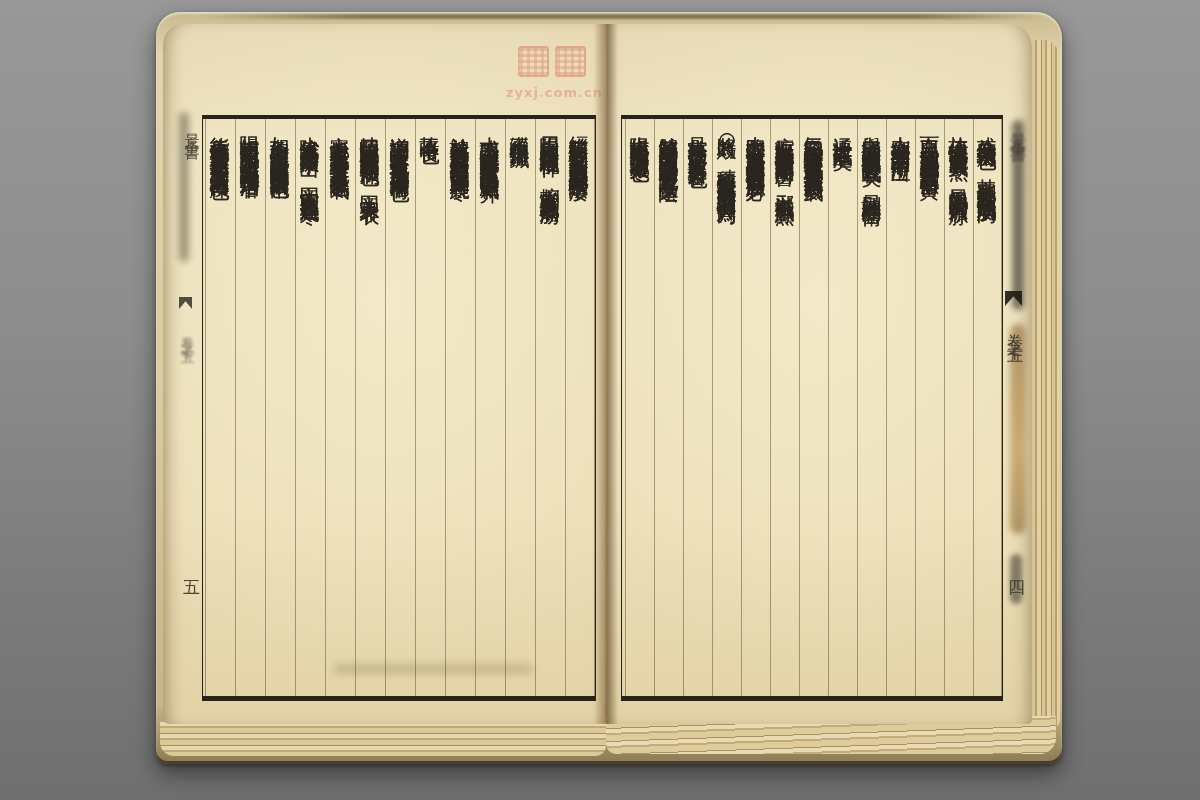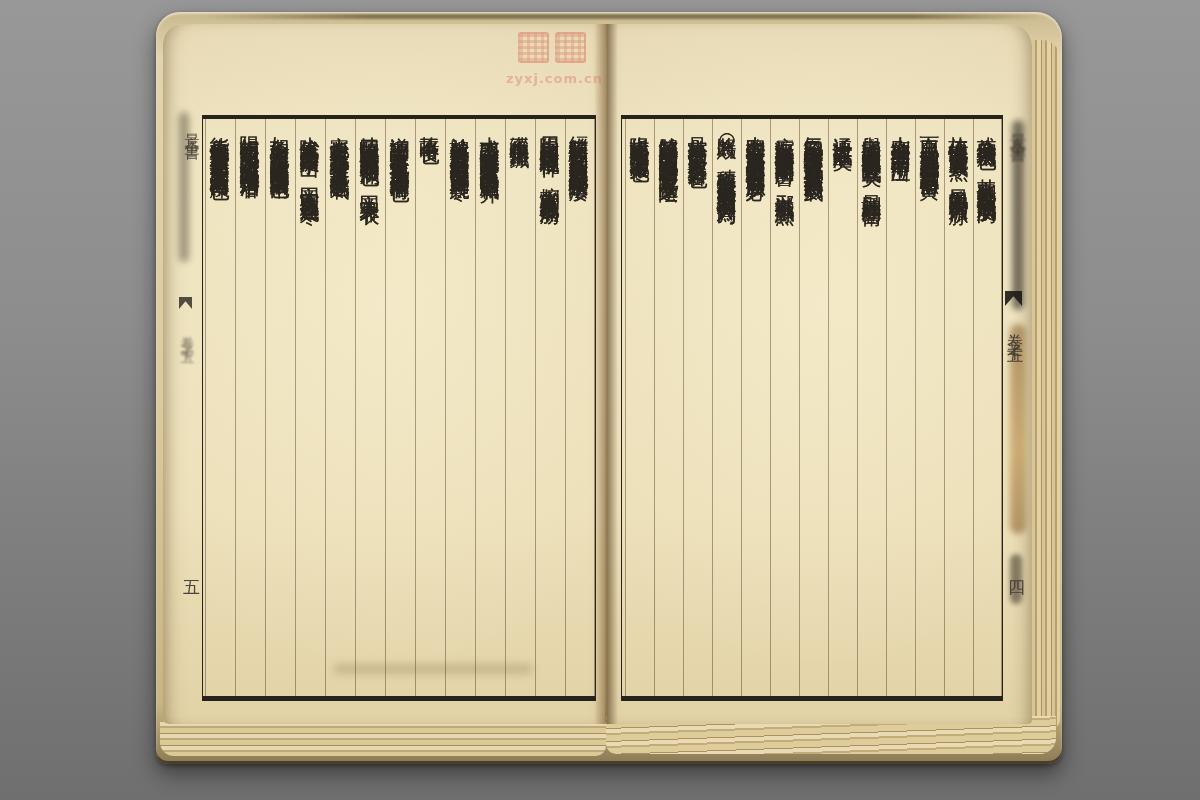--- a/index.html
+++ b/index.html
@@ -72,21 +72,21 @@
   .smudge-b{right:6px;top:300px;width:16px;height:210px;
             background:linear-gradient(180deg,#8a6530,#b98c47 60%,#8a6530);
             filter:blur(3px);opacity:.6;border-radius:8px;}
   .smudge-c{right:10px;top:530px;width:12px;height:50px;background:#241f16;
             filter:blur(2.5px);opacity:.5;border-radius:6px;}
   .smudge-d{left:16px;top:88px;width:10px;height:150px;background:#2b2418;
             filter:blur(3.5px);opacity:.4;border-radius:5px;}
   .smudge-e{left:170px;top:640px;width:200px;height:10px;background:#6b5a36;
             filter:blur(4px);opacity:.25;border-radius:5px;}
   
-  .watermark{position:absolute;left:506px;top:32px;width:92px;height:72px;opacity:.5;}
+  .watermark{position:absolute;left:506px;top:46px;width:92px;height:72px;opacity:.5;}
   .seal-row{display:flex;gap:6px;justify-content:center;}
   .seal{width:27px;height:27px;border:2px solid rgba(214,92,74,.55);border-radius:3px;
         background:repeating-linear-gradient(180deg,rgba(214,92,74,.5) 0 3px,rgba(214,92,74,0) 3px 6px),
                    repeating-linear-gradient(90deg,rgba(214,92,74,.45) 0 3px,rgba(214,92,74,0) 3px 7px);}
   .wm-text{margin-top:8px;text-align:center;font-family:"DejaVu Sans", sans-serif;
            font-size:13px;font-weight:bold;letter-spacing:1px;color:rgba(222,100,86,.75);}
   .pagefold-topline{position:absolute;left:200px;top:14px;width:840px;height:5px;
            background:linear-gradient(90deg,rgba(60,45,20,0),rgba(60,45,20,.5) 20%,rgba(60,45,20,.5) 85%,rgba(60,45,20,0));
            border-radius:3px;filter:blur(1px);}
 </style>

